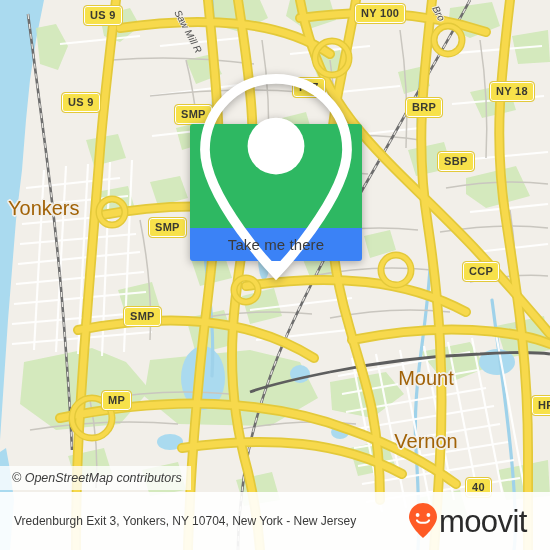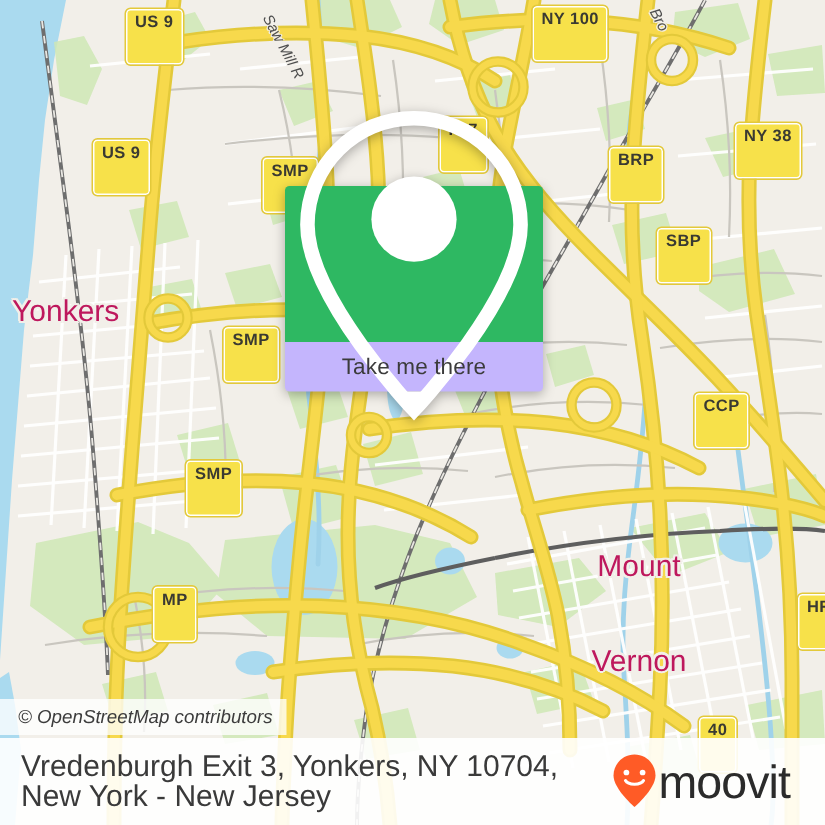--- a/index.html
+++ b/index.html
@@ -18,29 +18,29 @@
   .shield{
     position:absolute;
     background:#f7e14a;
     border:1.6px solid #ffffff;
     outline:1px solid #e3c93a;
     border-radius:3px;
     color:#3a3a32;
     font-weight:bold;
     font-size:11px;
     line-height:14px;
-    padding:1px 5px 20px 5px;
+    padding:1px 5px 2px 5px;
     letter-spacing:.3px;
     white-space:nowrap;
     box-shadow:0 0 0 .5px rgba(180,160,40,.35);
   }
   
   .place{
     position:absolute;
-    color:#be185d;
+    color:#a16207;
     font-size:20px;
     line-height:21px;
     white-space:pre;
     text-shadow:
       1.6px 0 #f2efe9,-1.6px 0 #f2efe9,0 1.6px #f2efe9,0 -1.6px #f2efe9,
       1.2px 1.2px #f2efe9,-1.2px 1.2px #f2efe9,1.2px -1.2px #f2efe9,-1.2px -1.2px #f2efe9;
   }
   .place.ctr{text-align:center;}
   .waterlabel{
     position:absolute;
@@ -59,21 +59,21 @@
     filter:drop-shadow(0 2px 4px rgba(0,0,0,.30));
   }
   .popup-head{
     height:104px;
     background:#2eb862;
     border-radius:3px 3px 0 0;
     display:flex;align-items:center;justify-content:center;
   }
   .popup-foot{
     height:33px;
-    background:#c4b5fd;
+    background:#3b82f6;
     border-radius:0 0 3px 3px;
     display:flex;align-items:center;justify-content:center;
   }
   .popup-foot span{
     font-size:15px;color:#3b3b3b;letter-spacing:.1px;
   }
   .popup-tail{
     position:absolute;
     left:71px;top:100%;
     width:0;height:0;
@@ -96,21 +96,21 @@
   
   .bottombar{
     position:absolute;left:0;right:0;top:492px;height:58px;
     background:rgba(255,255,255,.90);
     display:flex;align-items:center;
   }
   .bb-title{
     flex:1 1 auto;
     padding:0 6px 0 14px;
     color:#3a3a3a;
-    font-size:20px;
+    font-size:12px;
     line-height:20px;
     max-width:388px;
   }
   .bb-logo{
     flex:0 0 auto;
     display:flex;align-items:center;gap:1px;
     padding-right:18px;
   }
   .bb-logo .word{
     color:#2b2b2b;font-size:31px;line-height:31px;letter-spacing:-.6px;
@@ -350,21 +350,21 @@
     </div>
 
     <div class="waterlabel" style="left:182px;top:8px;transform:rotate(62deg);transform-origin:left top;">Saw Mill R</div>
     <div class="waterlabel" style="left:440px;top:4px;transform:rotate(62deg);transform-origin:left top;">Bro</div>
 
     <div class="shield" style="left:84px;top:6px;">US 9</div>
     <div class="shield" style="left:355px;top:4px;">NY 100</div>
     <div class="shield" style="left:62px;top:93px;">US 9</div>
     <div class="shield" style="left:293px;top:78px;">I 87</div>
     <div class="shield" style="left:406px;top:98px;">BRP</div>
-    <div class="shield" style="left:490px;top:82px;">NY 38</div>
+    <div class="shield" style="left:490px;top:82px;">NY 18</div>
     <div class="shield" style="left:175px;top:105px;">SMP</div>
     <div class="shield" style="left:402px;top:152px;margin-left:36px;">SBP</div>
     <div class="shield" style="left:149px;top:218px;">SMP</div>
     <div class="shield" style="left:463px;top:262px;">CCP</div>
     <div class="shield" style="left:124px;top:307px;">SMP</div>
     <div class="shield" style="left:102px;top:391px;">MP</div>
     <div class="shield" style="left:532px;top:396px;">HRP</div>
     <div class="shield" style="left:466px;top:478px;">40</div>
 
     <div class="popup">

